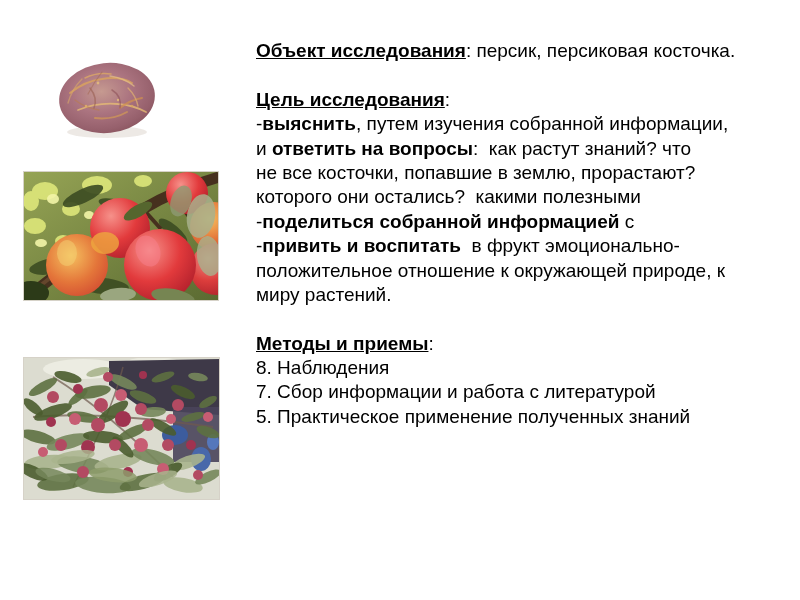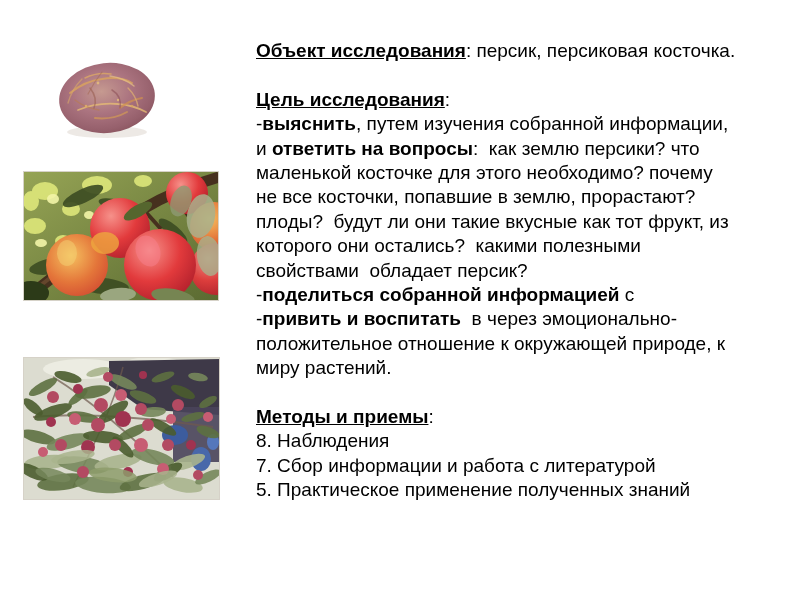--- a/index.html
+++ b/index.html
@@ -208,28 +208,25 @@
         </g>
       <rect x="0.5" y="0.5" width="196" height="142" fill="none" stroke="#d6d2c8"></rect>
     </svg>
   </figure>
 
   <div class="text-col" id="text-col">
       <div class="line"><span class="seg b u">Объект исследования</span><span class="seg">: персик, персиковая косточка.</span></div>
       <div class="line"></div>
       <div class="line"><span class="seg b u">Цель исследования</span><span class="seg">:</span></div>
       <div class="line"><span class="seg">-</span><span class="seg b">выяснить</span><span class="seg">, путем изучения собранной информации,</span></div>
-      <div class="line"><span class="seg">и </span><span class="seg b">ответить на вопросы</span><span class="seg">:  как землю персики? что</span></div>
-      <div class="line"><span class="seg">маленькой косточке для этого необходимо? почему</span></div>
+      <div class="line"><span class="seg">и </span><span class="seg b">ответить на вопросы</span><span class="seg">:  как растут знаний? что</span></div>
       <div class="line"><span class="seg">не все косточки, попавшие в землю, прорастают?</span></div>
-      <div class="line"><span class="seg">плоды?  будут ли они такие вкусные как тот фрукт, из</span></div>
       <div class="line"><span class="seg">которого они остались?  какими полезными</span></div>
-      <div class="line"><span class="seg">свойствами  обладает персик?</span></div>
       <div class="line"><span class="seg">-</span><span class="seg b">поделиться собранной информацией</span><span class="seg"> с</span></div>
-      <div class="line"><span class="seg">-</span><span class="seg b">привить и воспитать</span><span class="seg">  в через эмоционально-</span></div>
+      <div class="line"><span class="seg">-</span><span class="seg b">привить и воспитать</span><span class="seg">  в фрукт эмоционально-</span></div>
       <div class="line"><span class="seg">положительное отношение к окружающей природе, к</span></div>
       <div class="line"><span class="seg">миру растений.</span></div>
       <div class="line"></div>
       <div class="line"><span class="seg b u">Методы и приемы</span><span class="seg">:</span></div>
       <div class="line"><span class="seg">8. Наблюдения</span></div>
       <div class="line"><span class="seg">7. Сбор информации и работа с литературой</span></div>
       <div class="line"><span class="seg">5. Практическое применение полученных знаний</span></div>
     </div>
 
 </div>

